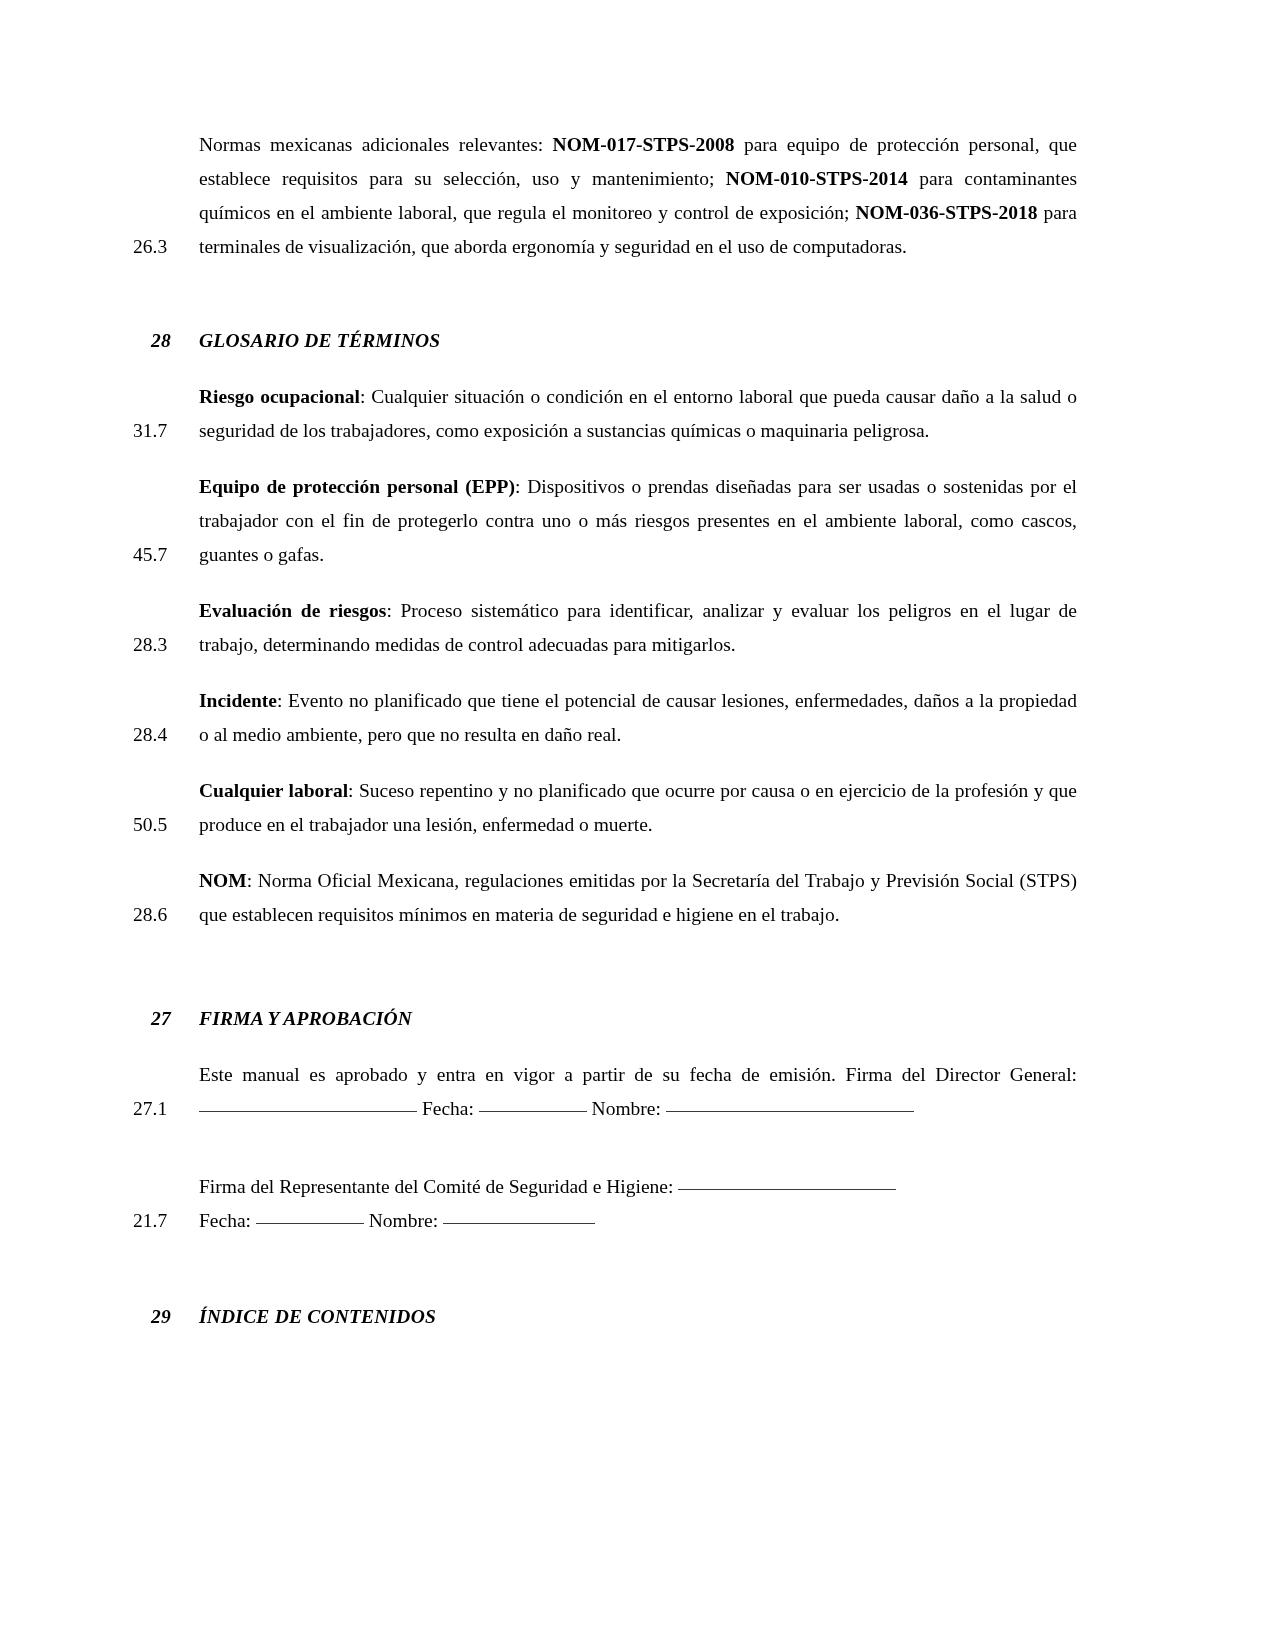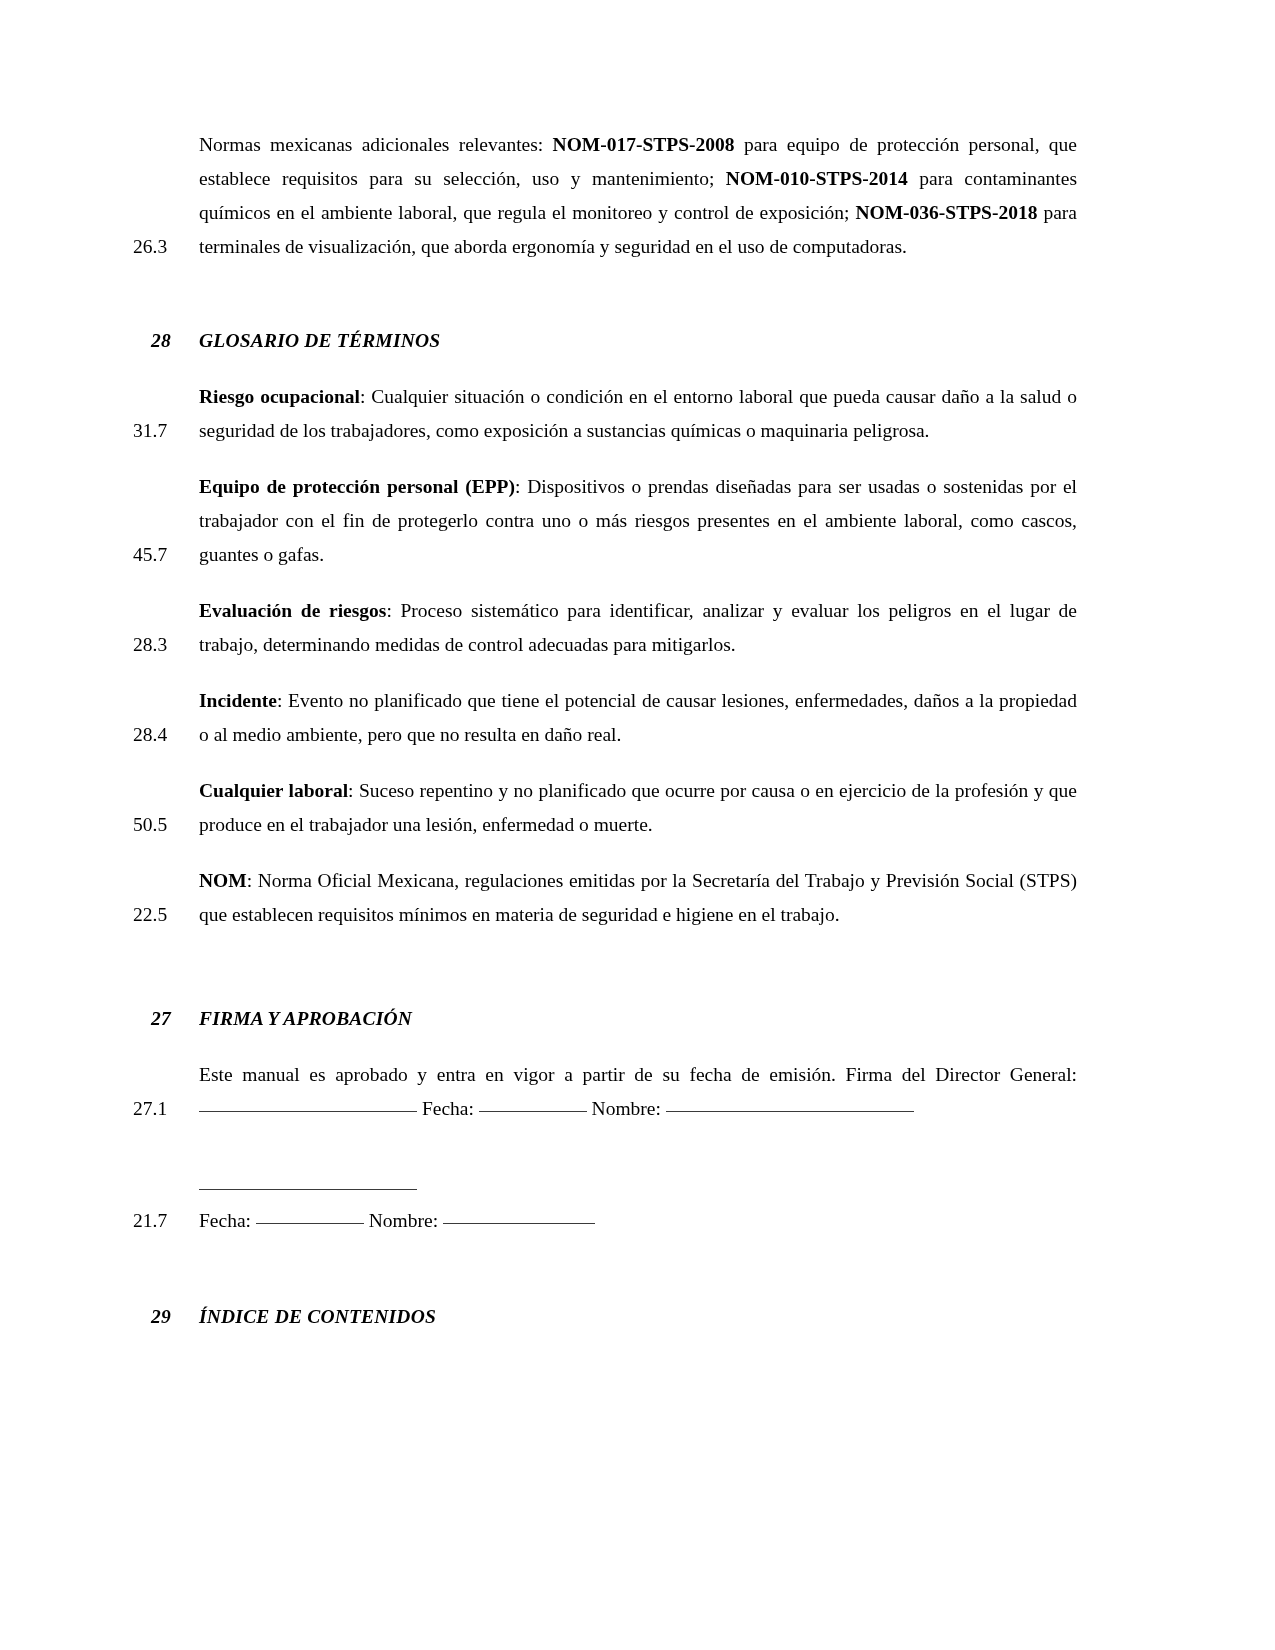--- a/index.html
+++ b/index.html
@@ -154,21 +154,21 @@
   <div class="gap-item"></div>
 
   <div class="block">
     <div class="num">50.5</div>
     <div class="body-text"><b>Cualquier laboral</b><span>: Suceso repentino y no planificado que ocurre por causa o en ejercicio de la profesión y que produce en el trabajador una lesión, enfermedad o muerte.</span></div>
   </div>
 
   <div class="gap-item"></div>
 
   <div class="block">
-    <div class="num">22.5</div>
+    <div class="num">28.6</div>
     <div class="body-text"><b>NOM</b><span>: Norma Oficial Mexicana, regulaciones emitidas por la Secretaría del Trabajo y Previsión Social (STPS) que establecen requisitos mínimos en materia de seguridad e higiene en el trabajo.</span></div>
   </div>
 
   <div class="gap-sec-lg"></div>
 
   <div class="section-heading">
     <div class="sec-num">27</div>
     <div class="sec-title">FIRMA Y APROBACIÓN</div>
   </div>
 
@@ -179,21 +179,21 @@
     <div class="body-text"><span>Este manual es aprobado y entra en vigor a partir de su fecha de emisión. Firma del Director General: </span><span class="rule rule-long"></span><span> Fecha: </span><span class="rule rule-short"></span><span> Nombre: </span><span class="rule rule-xlong"></span></div>
   </div>
 
   <div class="gap-item"></div>
 
 
   <div class="gap-item"></div>
 
   <div class="block">
     <div class="num">21.7</div>
-    <div class="body-text"><span class="rule rule-long"></span><br><span>Fecha: </span><span class="rule rule-short"></span><span> Nombre: </span><span class="rule rule-med"></span></div>
+    <div class="body-text"><span>Firma del Representante del Comité de Seguridad e Higiene: </span><span class="rule rule-long"></span><br><span>Fecha: </span><span class="rule rule-short"></span><span> Nombre: </span><span class="rule rule-med"></span></div>
   </div>
 
   <div class="gap-final"></div>
 
   <div class="section-heading">
     <div class="sec-num">29</div>
     <div class="sec-title">ÍNDICE DE CONTENIDOS</div>
   </div>
 
 </div>

